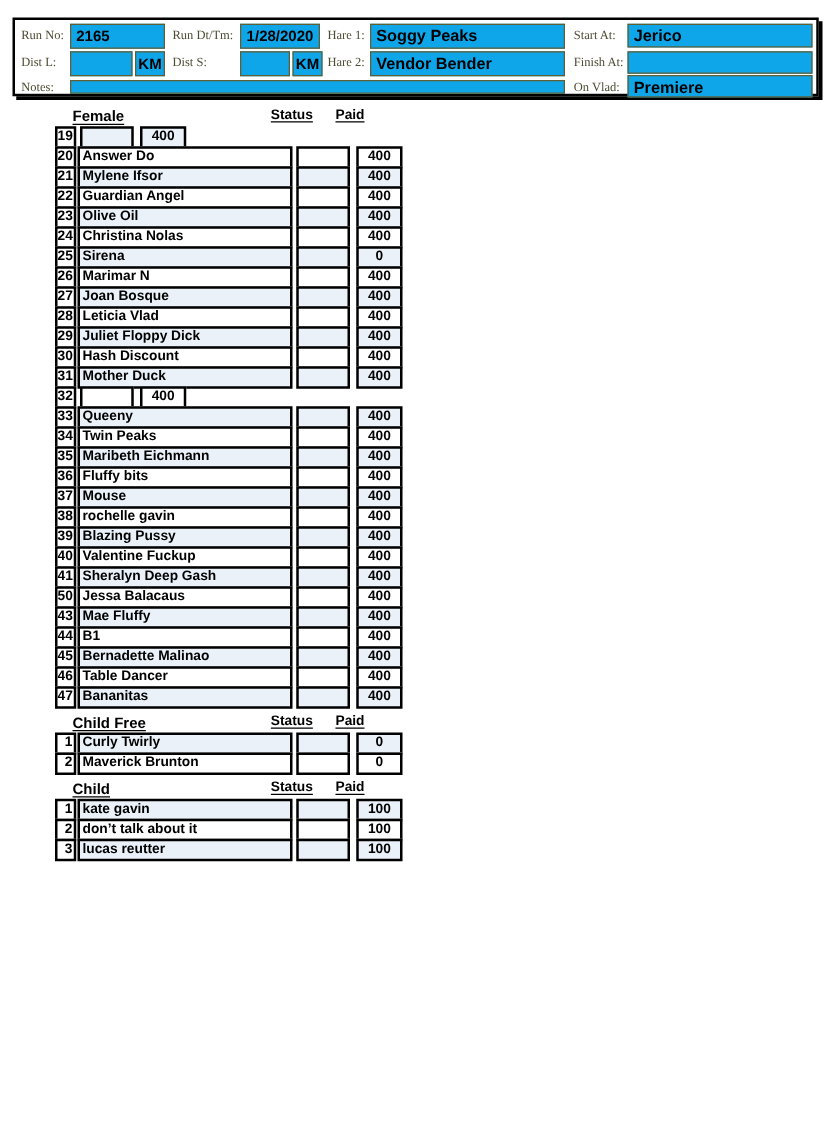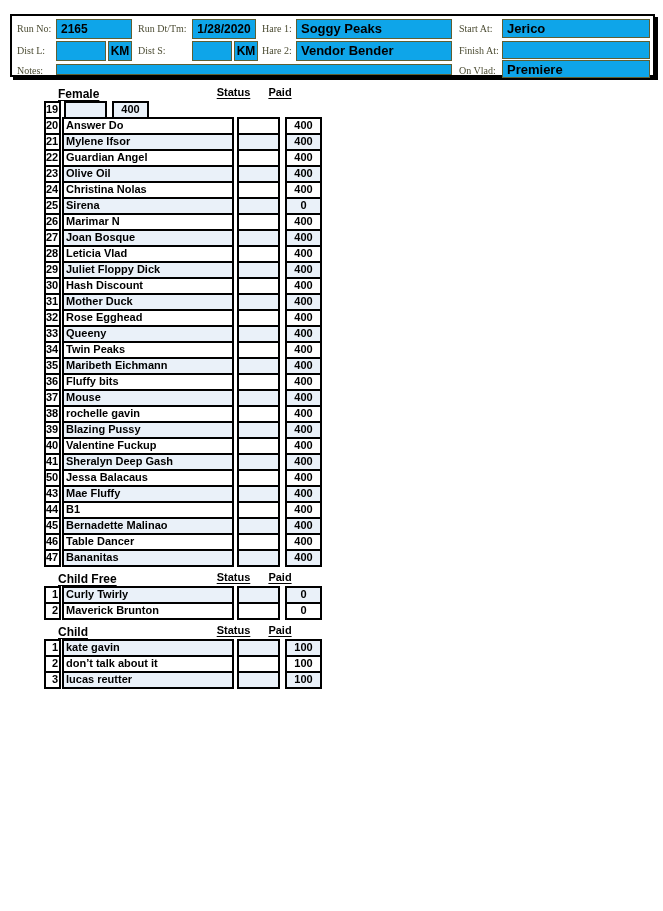--- a/index.html
+++ b/index.html
@@ -197,21 +197,20 @@
 
   <div class="trow alt">
     <div class="cell num">31</div>
     <div class="cell name">Mother Duck</div>
     <div class="cell status"></div>
     <div class="cell paid">400</div>
   </div>
 
   <div class="trow">
     <div class="cell num">32</div>
-    <div class="cell name">Rose Egghead</div>
     <div class="cell status"></div>
     <div class="cell paid">400</div>
   </div>
 
   <div class="trow alt">
     <div class="cell num">33</div>
     <div class="cell name">Queeny</div>
     <div class="cell status"></div>
     <div class="cell paid">400</div>
   </div>

